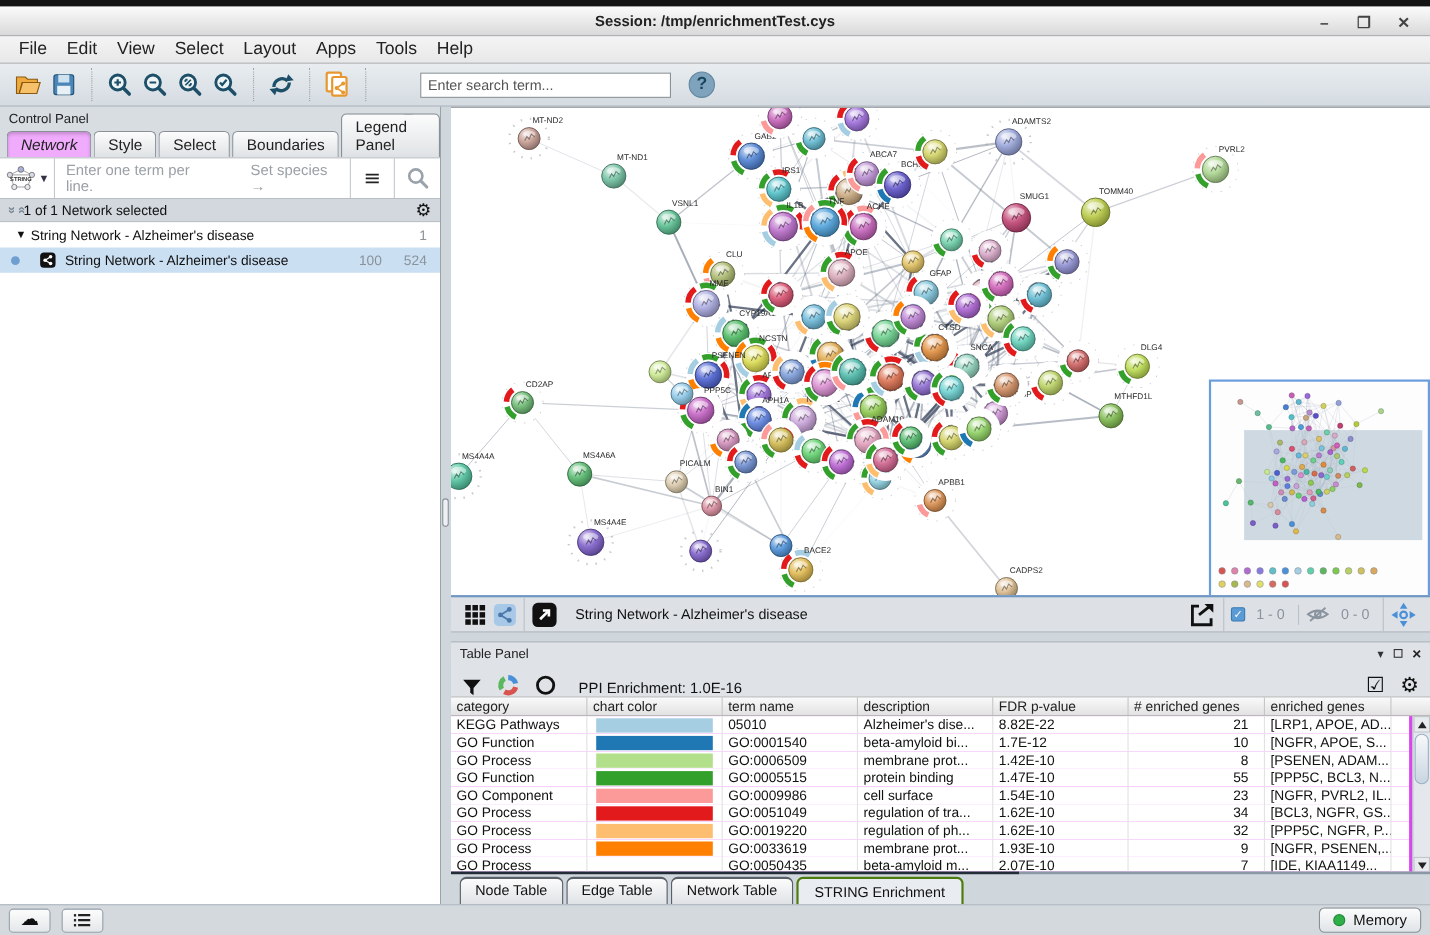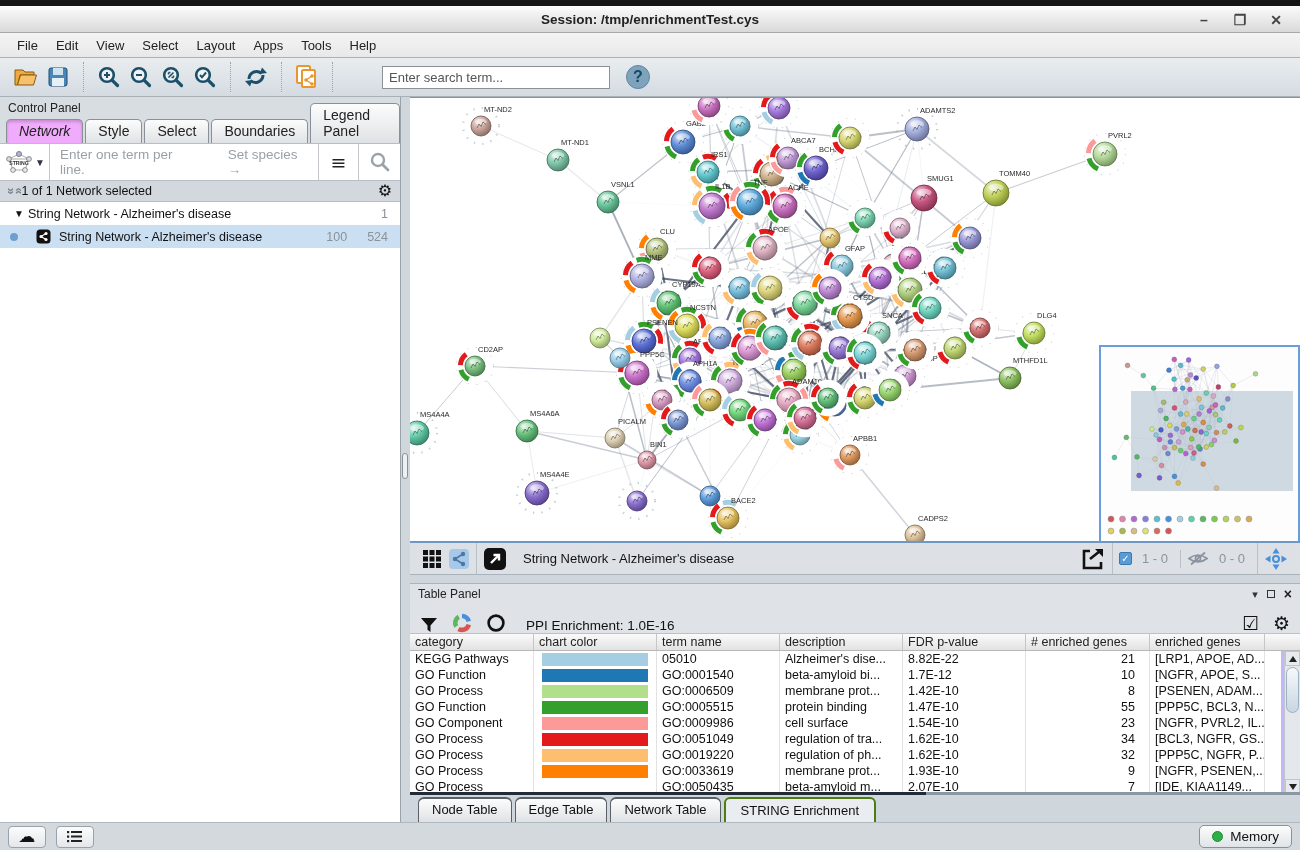--- a/index.html
+++ b/index.html
@@ -13,21 +13,21 @@
     background:linear-gradient(#fbfbfb,#d9d9d9); border-bottom:1px solid #a8a8a8;
     display:flex; align-items:center; justify-content:center; }
   .titlebar .wtitle { font-weight:bold; font-size:13.5px; color:#222; }
   .win-controls { position:absolute; right:8px; top:0; height:27px; display:flex; align-items:center; gap:4px; }
   .win-btn { width:32px; height:22px; display:flex; align-items:center; justify-content:center;
     color:#444; font-size:14px; font-weight:bold; cursor:default; }
 
   .menubar { position:absolute; left:0; top:33px; width:1300px; height:25px;
     background:linear-gradient(#f4f4f4,#e8e8e8); border-bottom:1px solid #b0b0b0;
     display:flex; align-items:center; padding-left:8px; }
-  .menu-item { padding:17px 9px; font-size:13px; color:#222; }
+  .menu-item { padding:17px 9px; font-size:16px; color:#222; }
 
   .toolbar { position:absolute; left:0; top:58px; width:1300px; height:39px;
     background:linear-gradient(#e9edf0,#d4dbe1); border-bottom:1px solid #a8b0b8;
     display:flex; align-items:center; padding-left:10px; }
   .tb-sep { width:1px; height:30px; border-left:1px dotted #9aa2aa; margin:0 9px; }
   .tb-btn { width:32px; height:32px; display:flex; align-items:center; justify-content:center; }
   .search-box { margin-left:40px; width:228px; height:23px; border:1px solid #8a9298;
     background:#fff; font-size:13px; padding:0 6px; color:#333; font-family:"Liberation Sans",sans-serif; }
   .search-box::placeholder { color:#555; }
   .help-btn { margin-left:16px; width:24px; height:24px; border-radius:50%; background:#7fa3bd;
@@ -95,21 +95,21 @@
     border-top:1px solid #aab2ba; display:flex; flex-direction:column; }
   .tp-header { height:19px; display:flex; align-items:center; padding:2px 8px 0; font-size:12px; color:#222; }
   .tp-toolbar { height:31px; display:flex; align-items:flex-end; padding:0 10px; gap:14px; }
   .tp-ppi { font-size:13.5px; color:#111; margin-left:6px; }
   .tp-right { margin-left:auto; display:flex; align-items:center; gap:14px; }
   .bigcheck { font-family:"DejaVu Sans",sans-serif; font-size:19px; color:#111; line-height:1; }
   .gear2 { font-family:"DejaVu Sans",sans-serif; font-size:19px; color:#111; line-height:1; }
   .grid-head, .grid-row { display:grid; grid-template-columns:124px 123px 123px 123px 123px 124px 115px; }
   .grid-head { height:18px; background:linear-gradient(#fafafa,#e2e2e2); border-top:1px solid #c0c0c0; border-bottom:1px solid #b8b8b8; }
   .gh-cell { font-size:12.5px; color:#222; padding:1px 5px; border-right:1px solid #c6c6c6; white-space:nowrap; overflow:hidden; }
-  .rows-wrap { position:relative; height:143px; background:#c4b5fd; overflow:hidden; }
+  .rows-wrap { position:relative; height:143px; background:#d946ef; overflow:hidden; }
   .rows-inner { width:871px; }
   .grid-row { height:16px; background:#fff; }
   .gr-cell { font-size:12.5px; color:#111; padding:0 5px; border-right:1px solid #e2e2e2; white-space:nowrap; overflow:hidden; line-height:16px; }
   .gr-cell.num { text-align:right; padding-right:14px; }
   .swatch { height:13px; margin:1.5px 3px; }
   .scrollbar { position:absolute; right:0; top:0; width:16px; height:143px; background:#e4e8ec; border-left:1px solid #c0c6cc; }
   .sb-btn { width:15px; height:15px; background:#e8ebee; border:1px solid #c0c6cc; display:flex; align-items:center; justify-content:center; }
   .sb-btn.down { position:absolute; bottom:0; }
   .tri-up { width:0; height:0; border-left:4px solid transparent; border-right:4px solid transparent; border-bottom:6px solid #222; }
   .tri-down { width:0; height:0; border-left:4px solid transparent; border-right:4px solid transparent; border-top:6px solid #222; }

